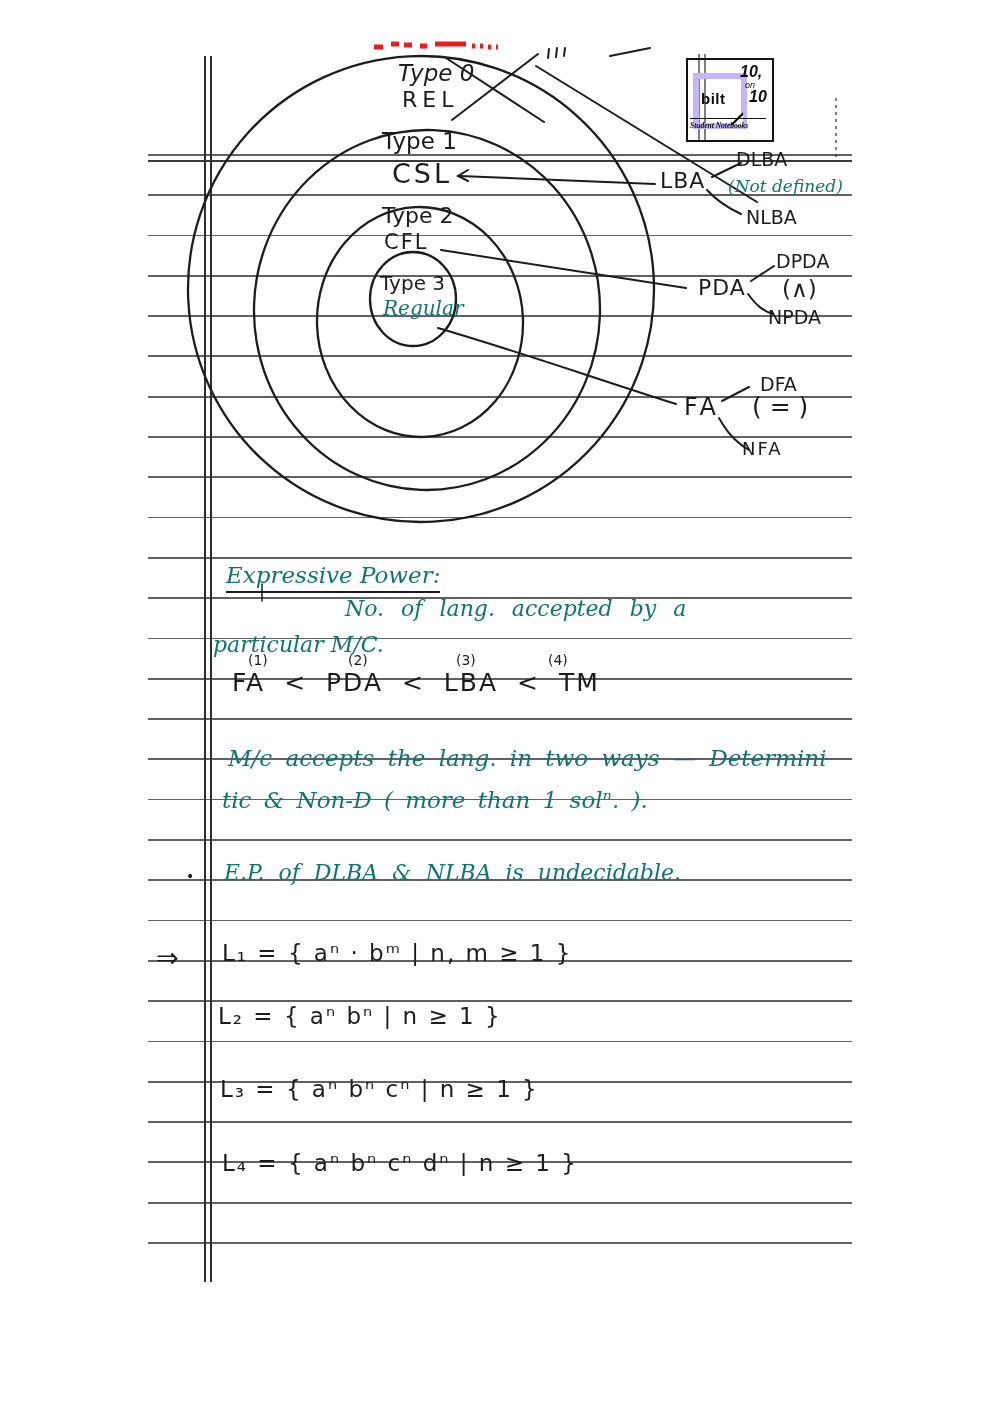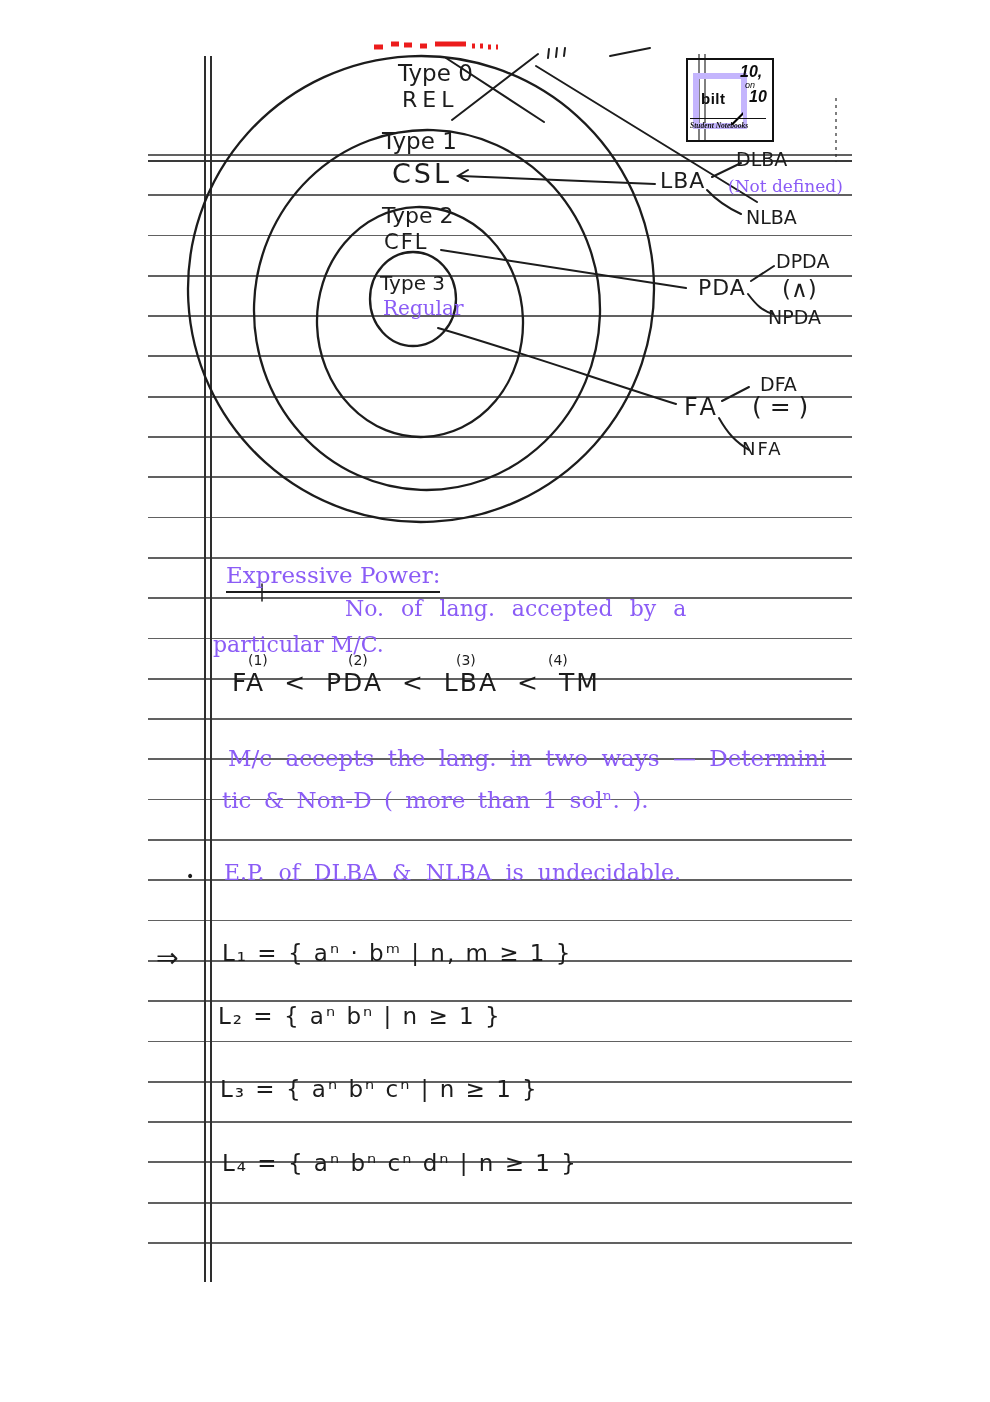--- a/index.html
+++ b/index.html
@@ -6,21 +6,21 @@
   .page{position:relative;width:990px;height:1402px;background:#ffffff;overflow:hidden;
         font-family:"DejaVu Sans",sans-serif;color:#1c1c1c;}
   
   .ruled{position:absolute;left:148px;top:154px;width:704px;height:1094px;
          background:repeating-linear-gradient(to bottom,#454545 0px,#454545 1.7px,transparent 1.7px,transparent 40.3px);
          opacity:.85;}
   .ruled-extra{position:absolute;left:148px;top:160px;width:704px;height:2px;background:#3a3a3a;}
   .margin-v{position:absolute;top:56px;height:1226px;width:1.8px;background:#2e2e2e;}
   
   .hw{position:absolute;white-space:nowrap;font-family:"DejaVu Sans",sans-serif;color:#1c1c1c;}
-  .hwc{position:absolute;white-space:nowrap;font-family:"DejaVu Serif",serif;color:#8b5cf6;}
+  .hwc{position:absolute;white-space:nowrap;font-family:"DejaVu Serif",serif;font-style:italic;color:#0f766e;}
   .print{position:absolute;white-space:nowrap;font-family:"Liberation Sans",sans-serif;color:#0d0d0d;}
   svg.overlay{position:absolute;left:0;top:0;pointer-events:none;}
   .datebox{position:absolute;left:537px;top:68px;width:148px;height:72px;border:2.4px solid #111;background:transparent;}
   .datebox .divider{position:absolute;left:0;top:36px;width:100%;height:1.8px;background:#111;}
   .logobox{position:absolute;left:686px;top:58px;width:84px;height:80px;border:2px solid #111;}
   .logoinner{position:absolute;left:5px;top:13px;width:42px;height:44px;border:6px solid #c4b5fd;}
   .logofold{position:absolute;right:-2px;bottom:-2px;width:0;height:0;
             border-left:13px solid transparent;border-bottom:13px solid #000;}
   .logofold:after{content:"";position:absolute;left:-10px;top:3px;width:0;height:0;
             border-left:10px solid transparent;border-bottom:10px solid #fff;}
@@ -97,21 +97,21 @@
       <span class="print" style="left:2px;top:11px;font-size:15px;font-weight:900;letter-spacing:.5px;">bilt</span>
       <div class="logofold"></div>
     </div>
     <span class="print" style="left:52px;top:3px;font-size:16px;font-weight:bold;font-style:italic;">10,</span>
     <span class="print" style="left:57px;top:20px;font-size:9px;font-style:italic;">on</span>
     <span class="print" style="left:61px;top:28px;font-size:16px;font-weight:bold;font-style:italic;">10</span>
     <div class="tagline-rule"></div>
     <span class="print" style="left:2px;top:61px;width:76px;font-size:7.5px;font-style:italic;font-family:'Liberation Serif',serif;font-weight:bold;">Student Notebooks</span>
   </div>
 
-  <span class="hw" style="left:398px;top:60px;font-size:23px;">Type 0</span>
+  <span class="hw" style="left:398px;top:60px;font-size:23px;font-style:italic;">Type 0</span>
   <span class="hw" style="left:402px;top:87px;font-size:22px;letter-spacing:5px;">REL</span>
   <span class="hw" style="left:382px;top:128px;font-size:23px;">Type 1</span>
   <span class="hw" style="left:392px;top:158px;font-size:27px;letter-spacing:3px;text-align:right;">CSL</span>
   <span class="hw" style="left:382px;top:203px;font-size:22px;">Type 2</span>
   <span class="hw" style="left:384px;top:230px;font-size:21px;letter-spacing:2px;">CFL</span>
   <span class="hw" style="left:380px;top:271px;font-size:20px;">Type 3</span>
   <span class="hwc" style="left:383px;top:296px;font-size:20px;">Regular</span>
 
   <span class="hw" style="left:660px;top:168px;font-size:22px;letter-spacing:1px;">LBA</span>
   <span class="hw" style="left:736px;top:148px;font-size:19px;">DLBA</span>

